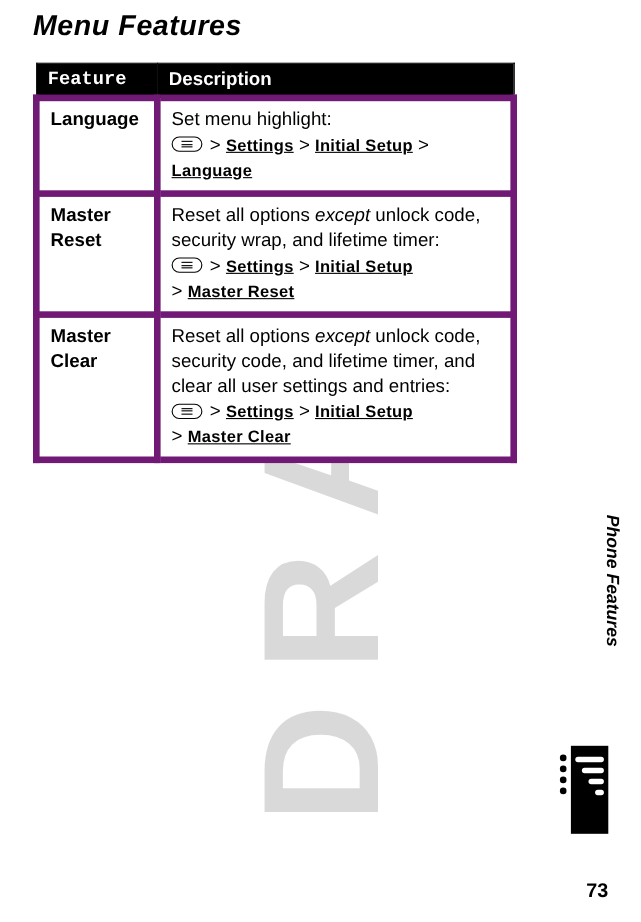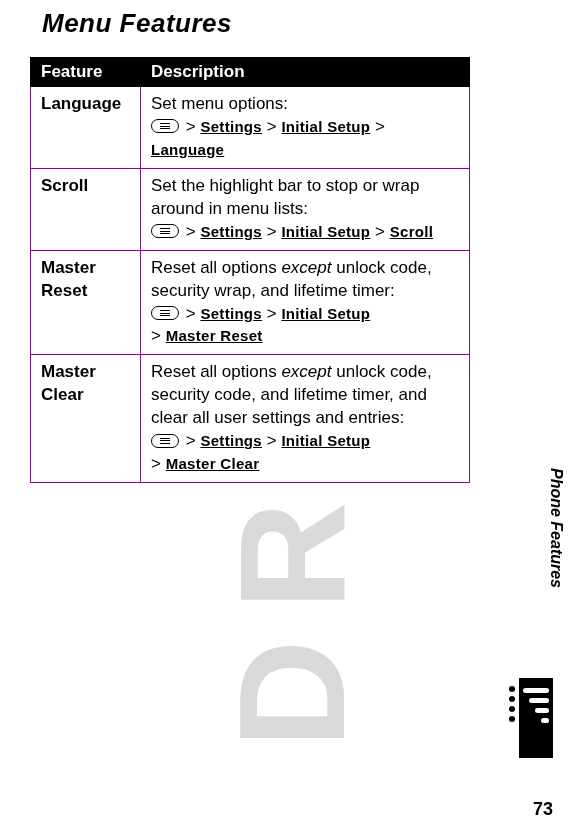--- a/index.html
+++ b/index.html
@@ -31,39 +31,38 @@
     z-index: 0;
   }
   .content { position: relative; z-index: 1; }
   h1 {
     font-family: Arial, Helvetica, sans-serif;
     font-weight: 900;
     font-style: italic;
     font-size: 26px;
     margin-bottom: 18px;
     letter-spacing: 0.5px;
-    margin-left: 12px;
   }
   table {
     border-collapse: collapse;
     width: 440px;
     background: #fff;
   }
   th {
     background: #000;
     color: #fff;
     font-weight: bold;
     font-size: 17px;
     text-align: left;
     padding: 4px 10px;
     border: 1px solid #000;
   }
-  th:first-child { width: 110px; }
+  th:first-child { width: 110px; font-family: Liberation Mono, monospace; }
   td {
-    border: 1px solid #701a75;
+    border: 6px solid #701a75;
     vertical-align: top;
     padding: 6px 10px;
     font-size: 17px;
     line-height: 1.35;
     background: rgba(255,255,255,0.85);
   }
   td.feature { font-weight: bold; }
   .path {
     font-family: "Arial Narrow", Arial, sans-serif;
     font-stretch: condensed;
@@ -164,35 +163,25 @@
       <thead>
         <tr>
           <th>Feature</th>
           <th>Description</th>
         </tr>
       </thead>
       <tbody>
         <tr>
           <td class="feature">Language</td>
           <td>
-            <span>Set menu options:</span><br>
+            <span>Set menu highlight:</span><br>
             <span class="menu-key"></span>
             <span class="gt">&gt;</span> <span class="path">Settings</span>
             <span class="gt">&gt;</span> <span class="path">Initial Setup</span>
             <span class="gt">&gt;</span> <span class="path">Language</span>
-          </td>
-        </tr>
-        <tr>
-          <td class="feature">Scroll</td>
-          <td>
-            <span>Set the highlight bar to stop or wrap around in menu lists:</span><br>
-            <span class="menu-key"></span>
-            <span class="gt">&gt;</span> <span class="path">Settings</span>
-            <span class="gt">&gt;</span> <span class="path">Initial Setup</span>
-            <span class="gt">&gt;</span> <span class="path">Scroll</span>
           </td>
         </tr>
         <tr>
           <td class="feature">Master Reset</td>
           <td>
             <span>Reset all options </span><em>except</em><span> unlock code, security wrap, and lifetime timer:</span><br>
             <span class="menu-key"></span>
             <span class="gt">&gt;</span> <span class="path">Settings</span>
             <span class="gt">&gt;</span> <span class="path">Initial Setup</span><br>
             <span class="gt">&gt;</span> <span class="path">Master Reset</span>

